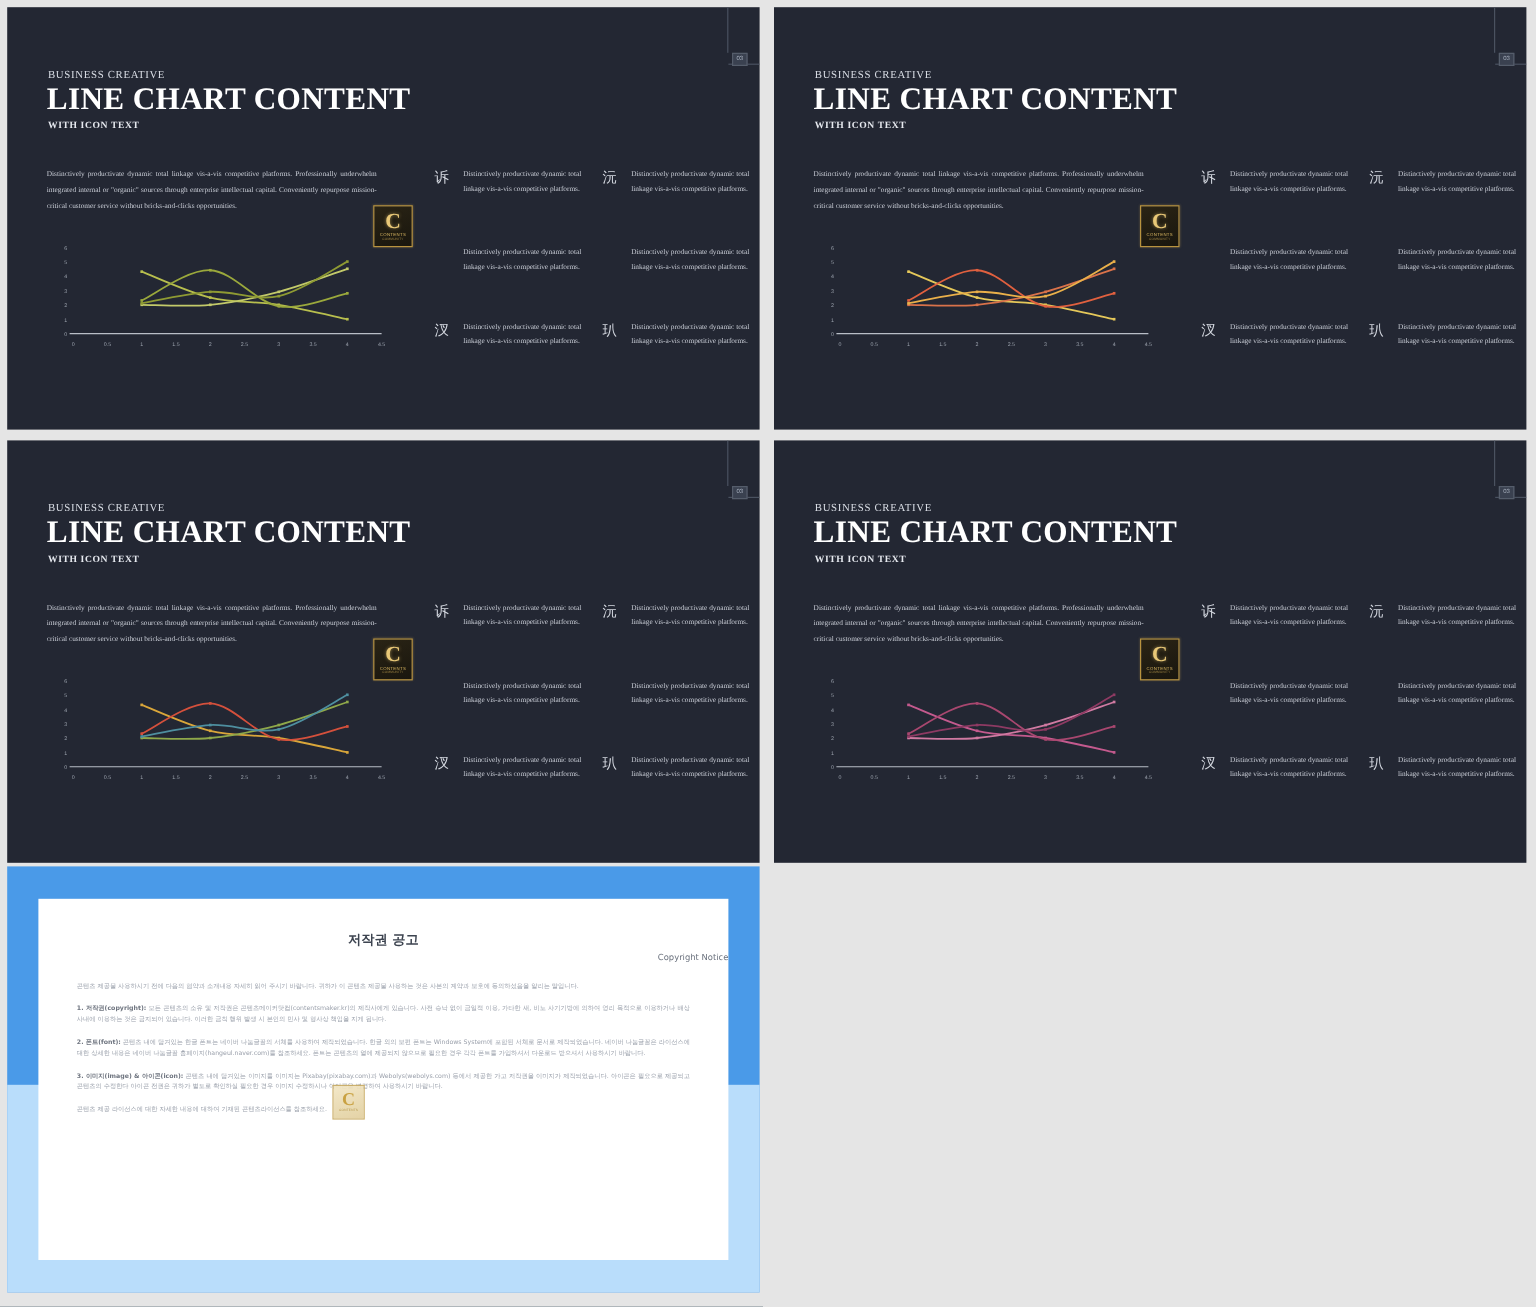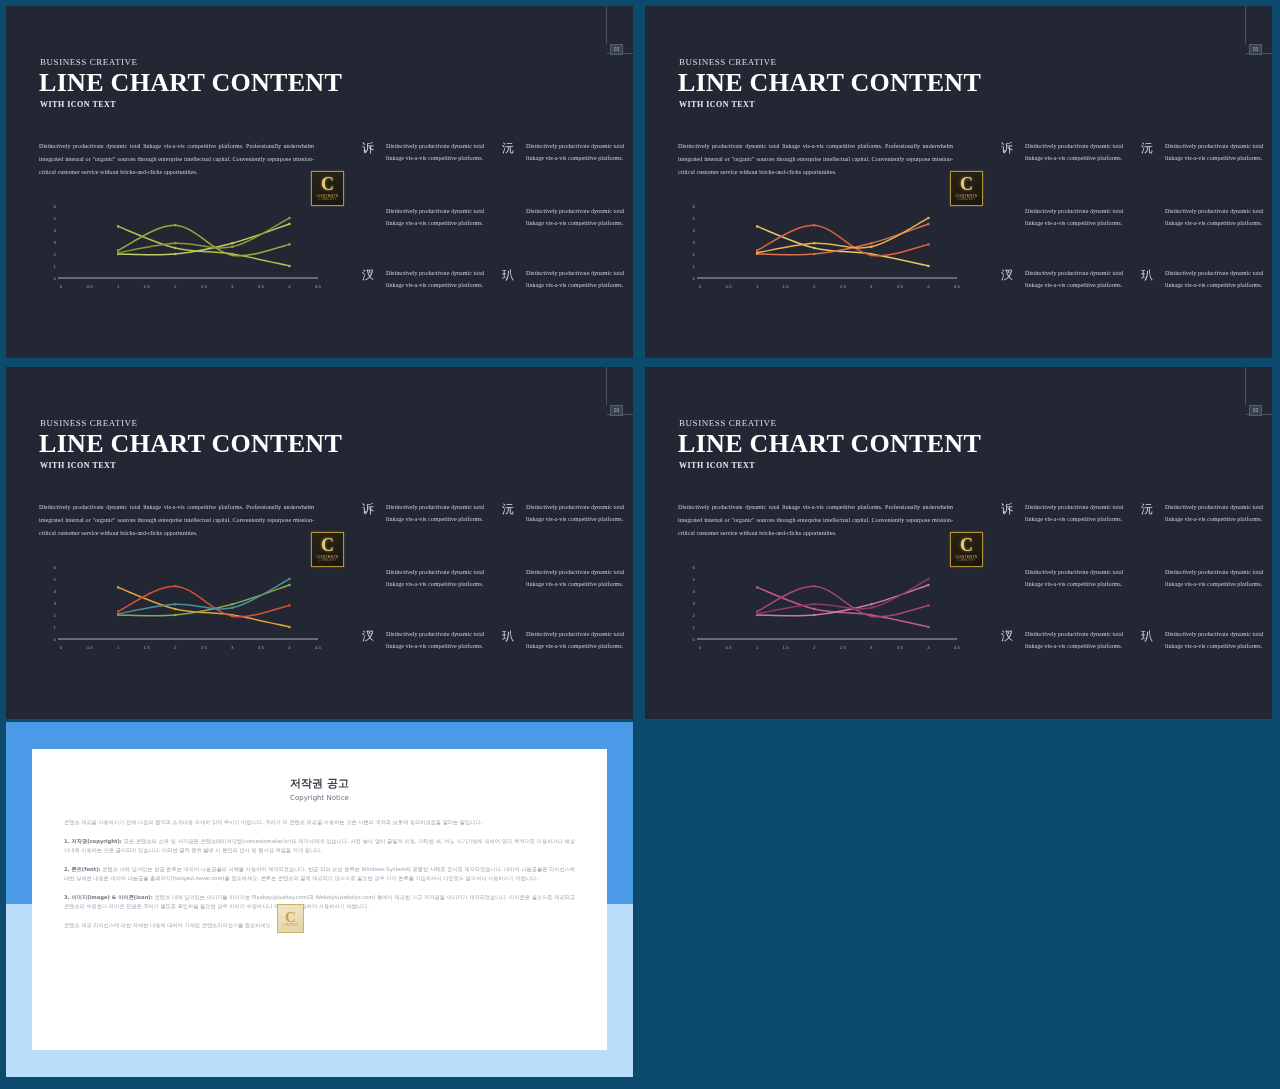--- a/index.html
+++ b/index.html
@@ -5,21 +5,21 @@
   * { box-sizing: border-box; margin: 0; padding: 0; }
   html, body {
     width: 1280px; height: 1089px;
     background: #5d6f78;
     font-family: "Liberation Sans", sans-serif;
     overflow: hidden;
   }
   .grid {
     position: relative;
     width: 1280px; height: 1089px;
-    background: #0c4a6e;
+    background: #e5e5e5;
     padding-left: 24px;
   }
 
   
   .slide {
     position: absolute;
     background: #232733;
     overflow: hidden;
   }
   .slide.p1 { left: 6px;   top: 6px;   width: 627px; height: 352px; }
@@ -150,21 +150,21 @@
   }
   .cp-title {
     margin-top: 27px;
     text-align: center;
     font-family: "DejaVu Sans", sans-serif;
     font-size: 11px; font-weight: 700;
     color: #3d4450;
   }
   .cp-subtitle {
     margin-top: 3px;
-    text-align: center;
+    text-align: right;
     font-family: "DejaVu Sans", sans-serif;
     font-size: 7px;
     color: #6a717d;
   }
   .cp-body {
     margin: 16px 32px 0 32px;
     font-family: "DejaVu Sans", sans-serif;
     font-size: 5.2px;
     line-height: 9.5px;
     color: #9aa0ab;

